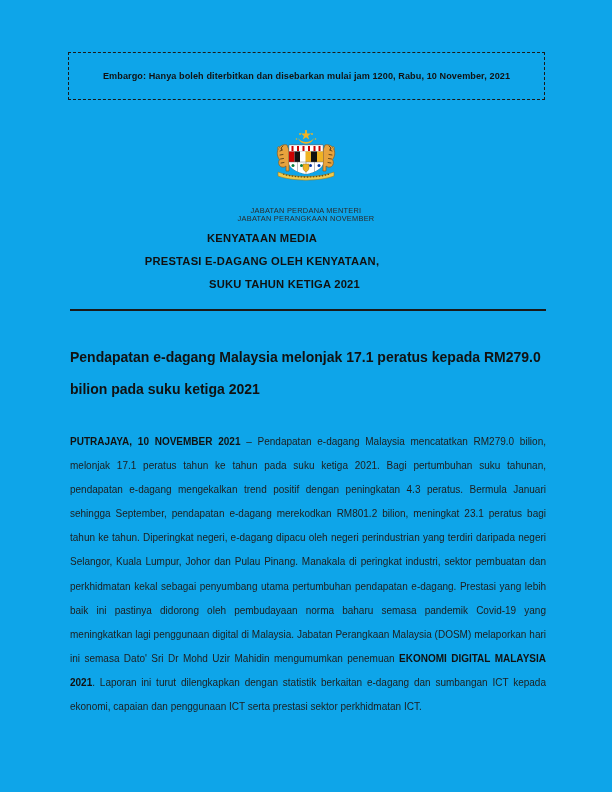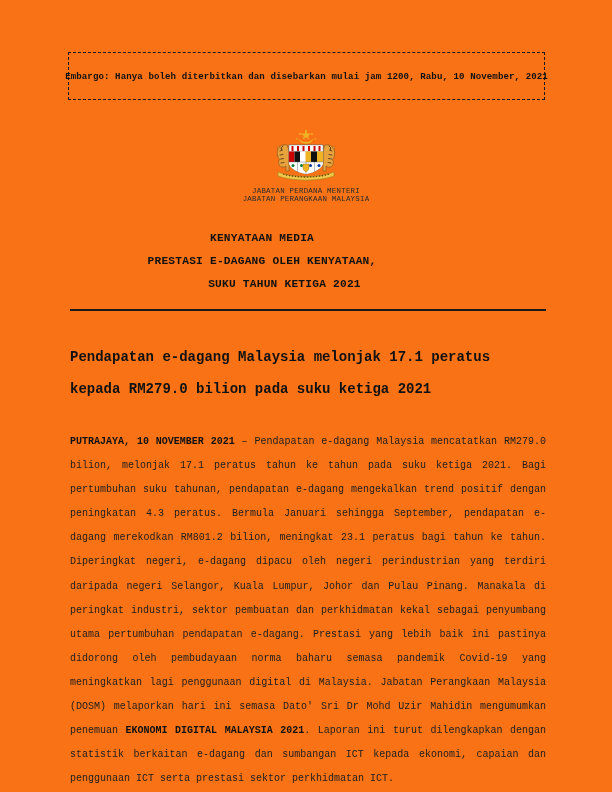--- a/index.html
+++ b/index.html
@@ -4,22 +4,22 @@
 <style>
   html, body {
     margin: 0;
     padding: 0;
     background: #ffffff;
   }
   .page {
     position: relative;
     width: 612px;
     height: 792px;
-    background: #f97316;
-    font-family: Liberation Mono, monospace;
+    background: #0ea5e9;
+    font-family: Liberation Sans, sans-serif;
     color: #1a1a1a;
     overflow: hidden;
     box-sizing: border-box;
   }
 
   
   .embargo-box {
     position: absolute;
     left: 68px;
     top: 52px;
@@ -41,20 +41,21 @@
 
   
   .emblem-wrap {
     position: absolute;
     left: 0;
     top: 128px;
     width: 612px;
     display: flex;
     flex-direction: column;
     align-items: center;
+    gap: 20px;
   }
   .emblem {
     width: 86px;
     height: 56px;
     display: block;
   }
   .dept-lines {
     margin-top: 3px;
     text-align: center;
     line-height: 1.12;
@@ -198,21 +199,21 @@
       </g>
 
       <g>
         <path d="M30 88 C58 100 114 100 142 88 L142 96 C114 107 58 107 30 96 Z" fill="#f0c94a" stroke="#9a7a1c" stroke-width="1.1"></path>
         <path d="M40 92 C64 100 108 100 132 92" stroke="#6a4a0c" stroke-width="2.6" fill="none" stroke-dasharray="3 3"></path>
       </g>
     </svg>
 
     <div class="dept-lines">
       <span class="dept-line">JABATAN PERDANA MENTERI</span>
-      <span class="dept-line">JABATAN PERANGKAAN MALAYSIA</span>
+      <span class="dept-line">JABATAN PERANGKAAN NOVEMBER</span>
     </div>
   </div>
 
   <div class="title-block">
     <div class="title-line">KENYATAAN MEDIA</div>
     <div class="title-line">PRESTASI E-DAGANG OLEH KENYATAAN,</div>
     <div class="title-line">SUKU TAHUN  KETIGA 2021</div>
   </div>
 
   <div class="rule"></div>

